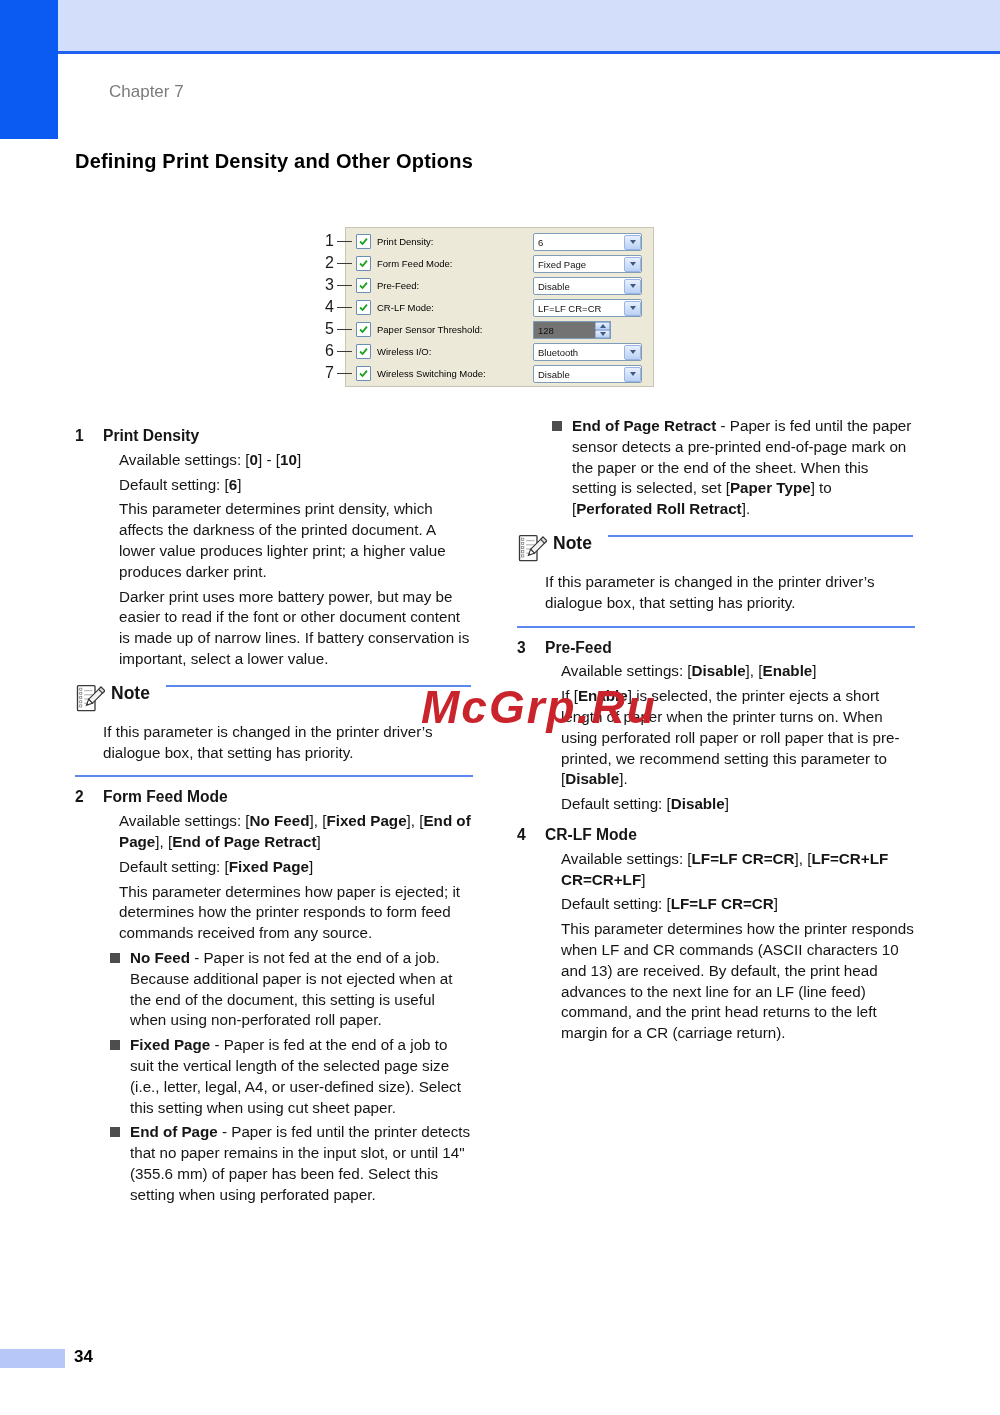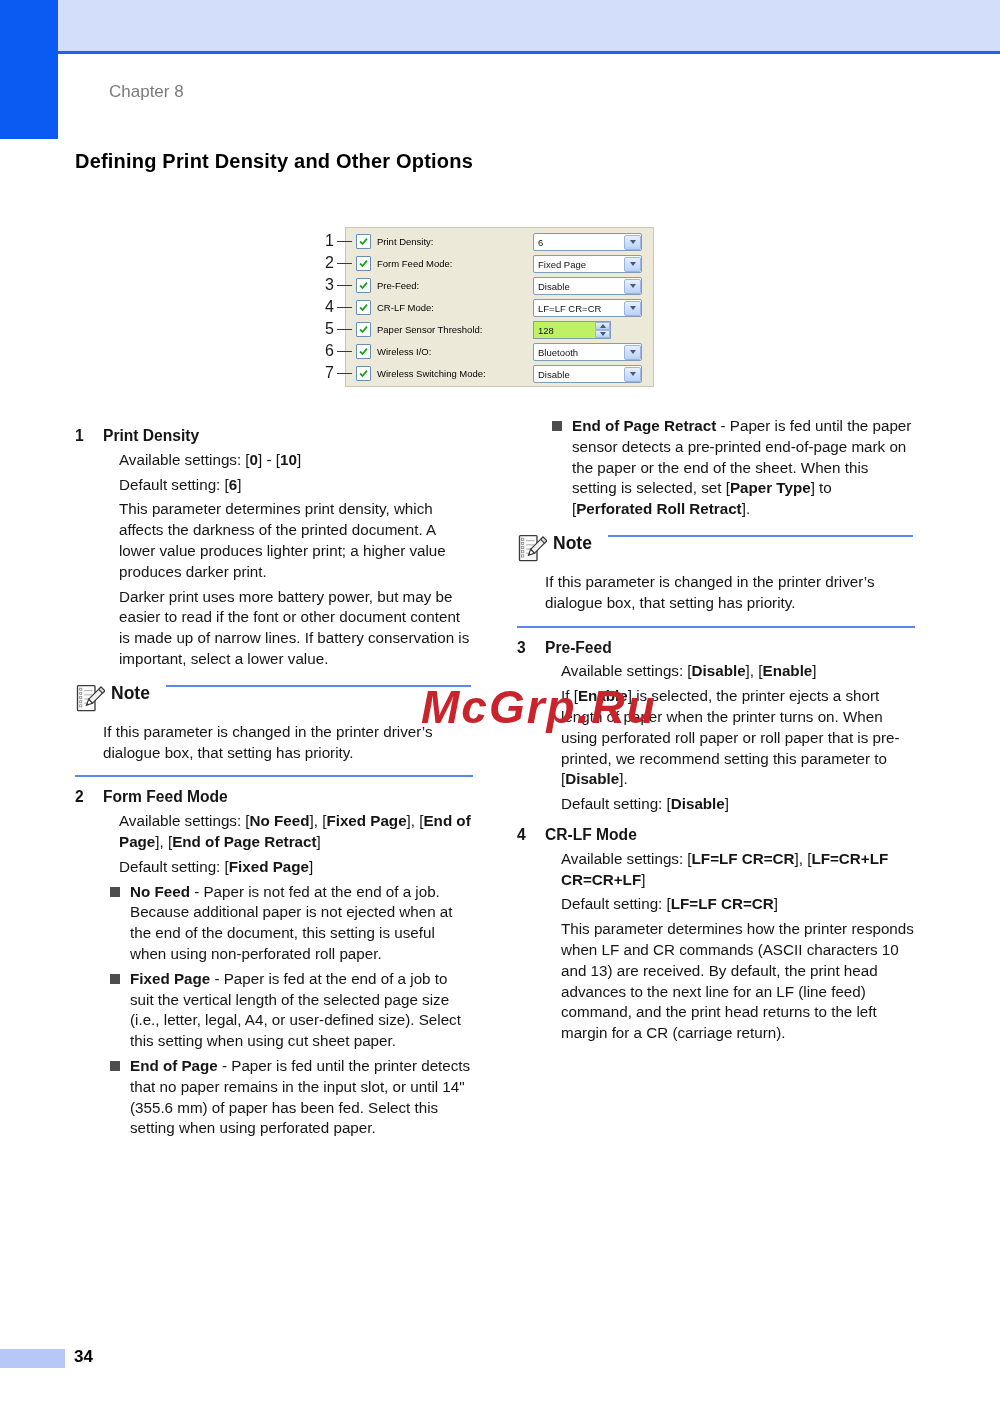--- a/index.html
+++ b/index.html
@@ -24,21 +24,21 @@
   .cb{flex:none;width:13px;height:13px;margin-left:4px;background:#fff;border:1px solid #6a8fb5;border-radius:1px;
       display:flex;align-items:center;justify-content:center}
   .fig-label{font-size:9.5px;color:#000;margin-left:6px;white-space:nowrap}
   .dd{position:absolute;left:223px;top:3px;width:107px;height:16px;background:#fff;
       border:1px solid var(--control_border,#7f9db9);border-radius:2px;display:flex;align-items:center}
   .dd-val{flex:1;font-size:9.5px;padding-left:4px;white-space:nowrap;overflow:hidden}
   .dd-btn{flex:none;width:15px;height:13px;margin-right:0;border:1px solid #9ab5e4;border-radius:2px;
       background:linear-gradient(#e9f0fd,#b9d0f5);display:flex;align-items:center;justify-content:center}
   .tri-dn{width:0;height:0;border-left:3px solid transparent;border-right:3px solid transparent;border-top:4px solid #3c5a82}
   .tri-up{width:0;height:0;border-left:3px solid transparent;border-right:3px solid transparent;border-bottom:4px solid #3c5a82}
-  .sp{position:absolute;left:223px;top:3px;width:76px;height:16px;background:#bef264;
+  .sp{position:absolute;left:223px;top:3px;width:76px;height:16px;background:#737373;
       border:1px solid var(--control_border,#7f9db9);display:flex}
   .sp-val{flex:1;font-size:9.5px;padding-left:4px;align-self:center}
   .sp-btns{flex:none;width:15px;display:flex;flex-direction:column}
   .sp-b{flex:1;border:1px solid #9ab5e4;border-radius:1px;background:linear-gradient(#e9f0fd,#b9d0f5);
       display:flex;align-items:center;justify-content:center}
   
   .col{position:absolute;top:416px;width:398px;font-size:15.2px;line-height:20.8px;color:#151515}
   .col-left{left:75px}
   .col-right{left:517px}
   .sec-h{display:flex;font-weight:bold;font-size:15.6px;margin-top:10px;margin-bottom:3px}
@@ -59,21 +59,21 @@
   
   .footer-bar{position:absolute;left:0;top:1349px;width:65px;height:19px;background:var(--footer_bar_blue,#b7c8f8)}
   .page-num{position:absolute;left:74px;top:1347px;font-size:17px;font-weight:bold;color:#000}
 </style>
 </head>
 <body>
 
 <div class="band"></div>
 <div class="band-rule"></div>
 <div class="side-block"></div>
-<div class="chapter">Chapter 8</div>
+<div class="chapter">Chapter 7</div>
 <div class="page-title">Defining Print Density and Other Options</div>
 
 <div class="figure">
   <div class="dlg"></div>
   <div>
       <div class="fig-row" style="top: 3px;">
         <span class="callout-num">1</span>
         <span class="leader"></span>
         <span class="cb">
           <svg viewBox="0 0 10 10" width="9" height="9">
@@ -226,20 +226,21 @@
       </div>
       <div class="note-body"><span>If this parameter is changed in the printer driver’s dialogue box, that setting has priority.</span></div>
       <div class="note-bottom"></div>
     </div>
     <div class="sec-h">
       <span class="sec-num">2</span>
       <span class="sec-t">Form Feed Mode</span>
     </div>
     <div class="para"><span>Available settings: [</span><b>No Feed</b><span>], [</span><b>Fixed Page</b><span>], [</span><b>End of Page</b><span>], [</span><b>End of Page Retract</b><span>]</span></div>
     <div class="para"><span>Default setting: [</span><b>Fixed Page</b><span>]</span></div>
+    <div class="para"><span>This parameter determines how paper is ejected; it determines how the printer responds to form feed commands received from any source.</span></div>
     <div class="bullet"><span class="sq"></span><span class="btxt"><b>No Feed</b><span> - Paper is not fed at the end of a job. Because additional paper is not ejected when at the end of the document, this setting is useful when using non-perforated roll paper.</span></span></div>
     <div class="bullet"><span class="sq"></span><span class="btxt"><b>Fixed Page</b><span> - Paper is fed at the end of a job to suit the vertical length of the selected page size (i.e., letter, legal, A4, or user-defined size). Select this setting when using cut sheet paper.</span></span></div>
     <div class="bullet"><span class="sq"></span><span class="btxt"><b>End of Page</b><span> - Paper is fed until the printer detects that no paper remains in the input slot, or until 14" (355.6 mm) of paper has been fed. Select this setting when using perforated paper.</span></span></div>
   </div>
 <div class="col col-right">
     <div class="bullet"><span class="sq"></span><span class="btxt"><b>End of Page Retract</b><span> - Paper is fed until the paper sensor detects a pre-printed end-of-page mark on the paper or the end of the sheet. When this setting is selected, set [</span><b>Paper Type</b><span>] to [</span><b>Perforated Roll Retract</b><span>].</span></span></div>
     <div class="note">
       <div class="note-head">
         <svg class="note-icon" viewBox="0 0 36 36" width="30" height="32">
     <rect x="3" y="2" width="21" height="30" rx="1" fill="#fff" stroke="#3a3a3a" stroke-width="1.6"></rect>

